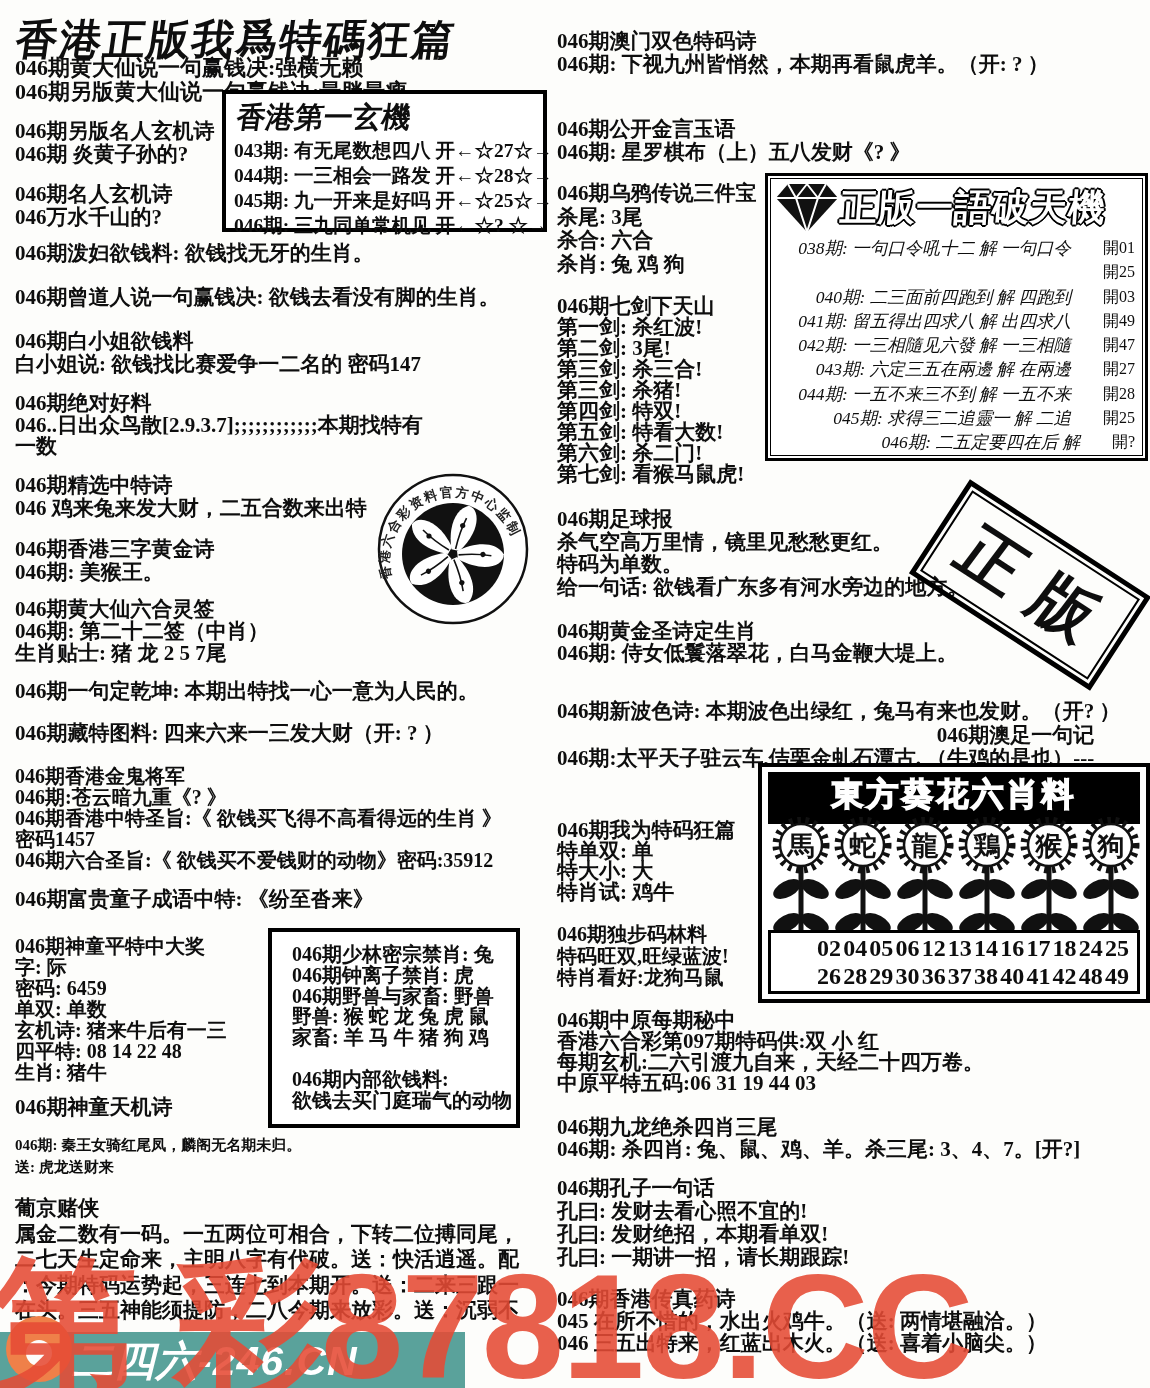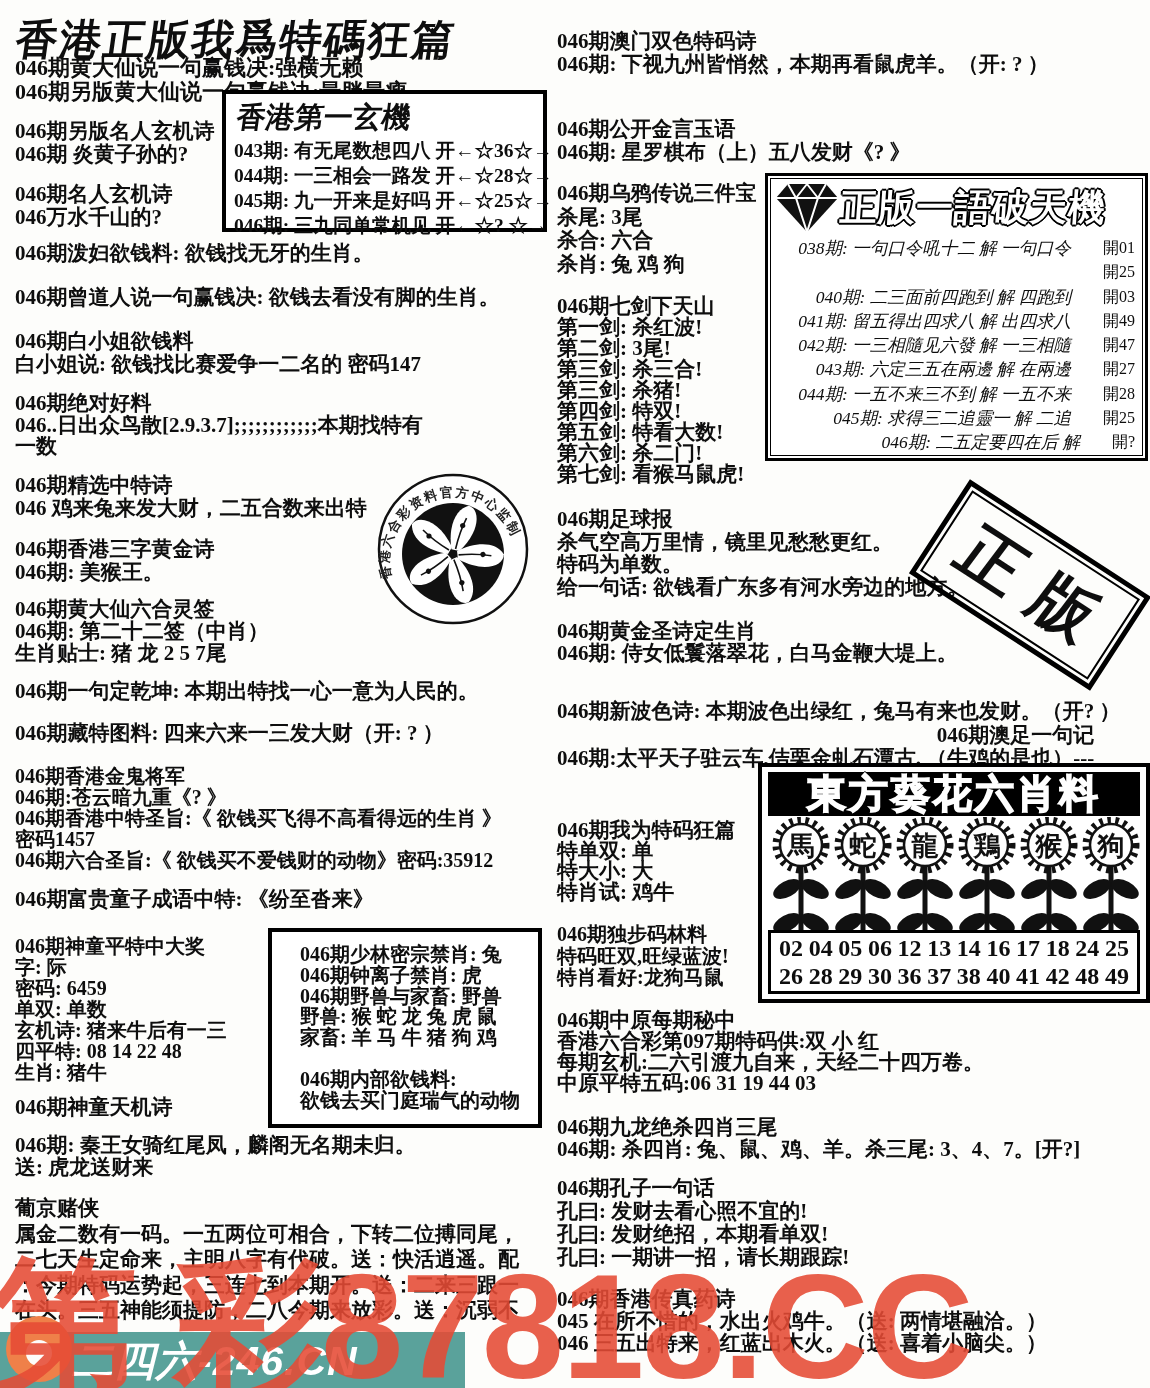--- a/index.html
+++ b/index.html
@@ -27,30 +27,30 @@
     font-weight:900;font-size:37px;letter-spacing:1px;white-space:nowrap;
     color:#fff;transform:skewX(-4deg);
     text-shadow:-2px 0 #000,2px 0 #000,0 -2px #000,0 2px #000,-1px -1px #000,1px 1px #000,-1px 1px #000,1px -1px #000;
   }
   .tj-rows{position:absolute;left:12px;right:10px;top:60px;}
   .tjrow{display:flex;justify-content:flex-end;font-size:17.5px;line-height:24.3px;font-weight:400;font-style:italic;white-space:nowrap;}
   .tjrow .kai{font-style:normal;font-size:16px;margin-left:32px;}
   
   .kh-box{position:absolute;left:758px;top:763px;width:392px;height:240px;border:4px solid #000;box-sizing:border-box;background:#fff;}
   .kh-title{
-    margin:5px 6px 0 6px;height:44px;background:#000;text-align:center;
-    font-weight:900;font-size:39px;line-height:44px;letter-spacing:3px;color:#fff;white-space:nowrap;
+    margin:5px 6px 0 6px;height:52px;background:#000;text-align:center;
+    font-weight:900;font-size:32px;line-height:44px;letter-spacing:3px;color:#fff;white-space:nowrap;
     text-shadow:-2px 0 #000,2px 0 #000,0 -2px #000,0 2px #000;
     -webkit-text-stroke:1.5px #fff;
   }
   .kh-flowers{position:absolute;left:5px;top:50px;}
   .kh-nums{position:absolute;left:6px;right:6px;bottom:5px;border:3px solid #000;padding:1px 8px;box-sizing:border-box;background:#fff;}
-  .numrow{display:flex;justify-content:space-between;font-size:24px;line-height:28px;font-weight:700;}
-  
-  .sl-box{position:absolute;left:268px;top:928px;width:274px;height:200px;border:4px solid #000;box-sizing:border-box;padding:12px 0 0 28px;background:#fff;}
+  .numrow{display:flex;justify-content:space-between;font-size:24px;line-height:28px;font-weight:700;margin-left:38px;}
+  
+  .sl-box{position:absolute;left:268px;top:928px;width:252px;height:200px;border:4px solid #000;box-sizing:border-box;padding:12px 0 0 20px;background:#fff;}
   .sl-box .line{font-size:20px;line-height:20.8px;font-weight:700;white-space:nowrap;}
   
   .stamp{
     position:absolute;left:922px;top:529px;width:216px;height:112px;border:5px solid #000;
     box-sizing:border-box;transform:rotate(33deg);background:rgba(255,255,255,.0);
     display:flex;align-items:center;justify-content:center;
   }
   .stamp-inner{position:absolute;inset:3px;border:2px solid #000;}
   .stamp-text{font-weight:900;font-size:64px;letter-spacing:22px;padding-left:18px;font-family:"Liberation Sans","DejaVu Sans",sans-serif;transform:skewX(-4deg);white-space:nowrap;}
   
@@ -130,37 +130,37 @@
     <div class="line">字: 际</div>
     <div class="line">密码: 6459</div>
     <div class="line">单双: 单数</div>
     <div class="line">玄机诗: 猪来牛后有一三</div>
     <div class="line">四平特: 08 14 22 48</div>
     <div class="line">生肖: 猪牛</div>
   </div>
 <div class="blk" style="left:15px;top:1096px;font-size:21px;line-height:23px;">
     <div class="line">046期神童天机诗</div>
   </div>
-<div class="blk" style="left:15px;top:1134px;font-size:21px;line-height:22px;">
+<div class="blk" style="left:15px;top:1134px;font-size:15px;line-height:22px;">
     <div class="line">046期: 秦王女骑红尾凤，麟阁无名期未归。</div>
     <div class="line">送: 虎龙送财来</div>
   </div>
 <div class="blk" style="left:15px;top:1196px;font-size:21px;line-height:25.5px;">
     <div class="line">葡京赌侠</div>
     <div class="line">属金二数有一码。一五两位可相合，下转二位搏同尾，</div>
     <div class="line">二七天生定命来，主明八字有代破。送：快活逍遥。配</div>
     <div class="line">：今期特码运势起，三连七到本期开。送：二来三跟一</div>
     <div class="line">在头。三五神能须提防，二八今期来放彩。送：沉弱不</div>
     <div class="line">前</div>
   </div>
 
 <div class="xj-box">
   <div class="xj-title">香港第一玄機</div>
   <div class="xj-rows">
-      <div class="line">043期: 有无尾数想四八 开←☆36☆→</div>
+      <div class="line">043期: 有无尾数想四八 开←☆27☆→</div>
       <div class="line">044期: 一三相会一路发 开←☆28☆→</div>
       <div class="line">045期: 九一开来是好吗 开←☆25☆→</div>
       <div class="line">046期: 三九同单常机见 开←☆? ☆→</div>
     </div>
 </div>
 
 <svg style="position:absolute;left:372px;top:462px;" width="162" height="172" viewBox="0 0 162 172">
   <defs>
       <path id="arc" d="M 20,118 A 64,64 0 1 1 142,118"></path>
     </defs>

